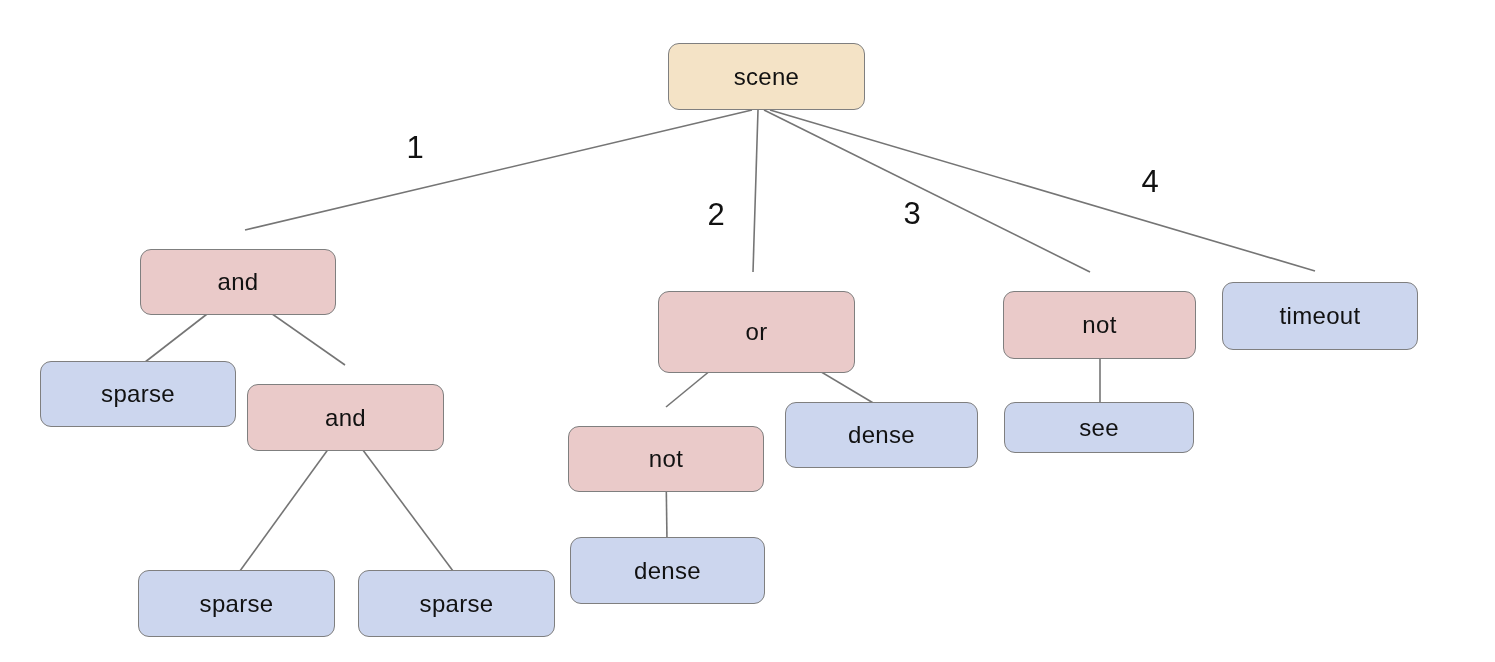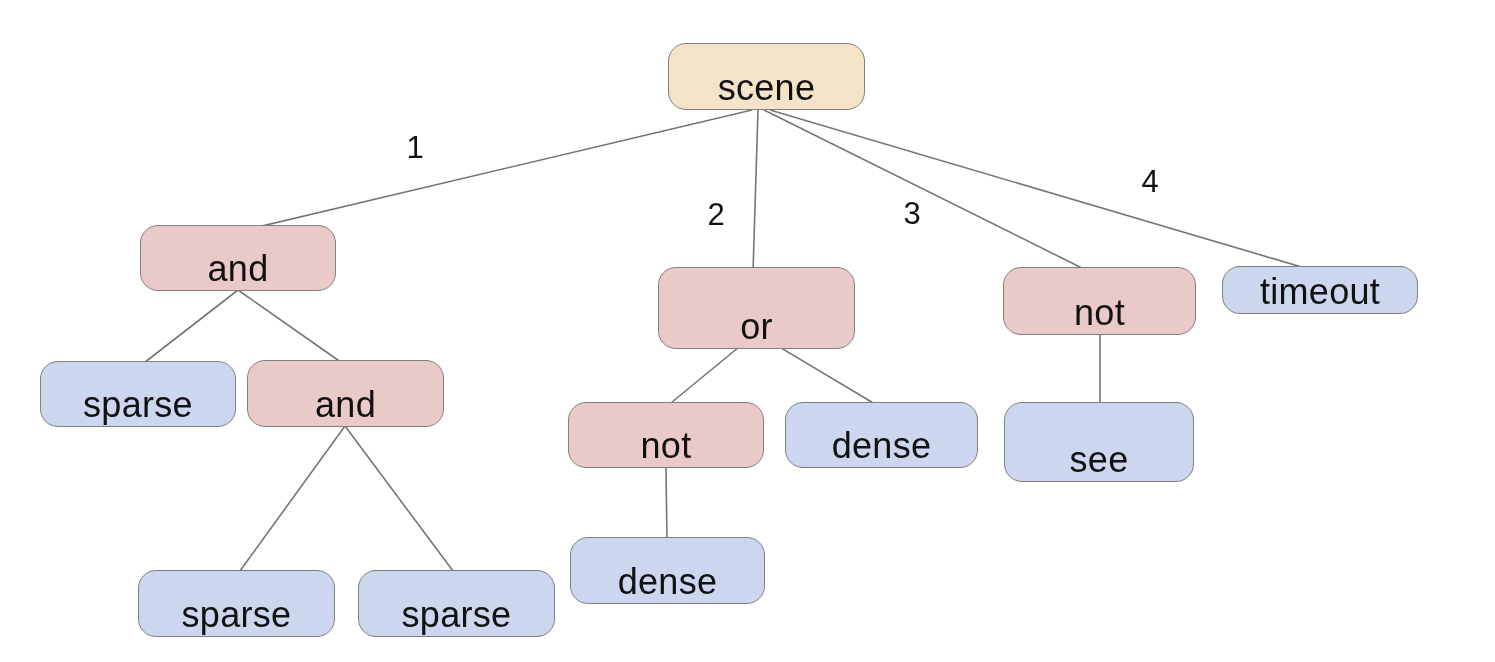--- a/index.html
+++ b/index.html
@@ -29,30 +29,30 @@
     width:1495px;height:662px;
   }
   .edge-layer line{
     stroke:var(--edge);
     stroke-width:1.6;
   }
   .node{
     position:absolute;
     box-sizing:border-box;
     border:1.6px solid var(--node-border);
-    border-radius:18px;
+    border-radius:11px;
     display:flex;
-    align-items:flex-end;
+    align-items:center;
     justify-content:center;
-    font-size:36px;
+    font-size:24px;
     color:var(--text);
     letter-spacing:0.3px;
   }
   .node.root{background:var(--root-fill);}
-  .node.operator{background:var(--operator-fill);}
+  .node.operator{background:var(--operator-fill);margin-top:24px;}
   .node.leaf{background:var(--leaf-fill);}
   .edge-label{
     position:absolute;
     transform:translate(-50%,-50%);
     font-size:31px;
     color:var(--text);
   }
 </style>
 </head>
 <body>
@@ -88,41 +88,41 @@
   </div>
 
   <div class="node operator" style="left:658px;top:267px;width:197px;height:82px">
     <span>or</span>
   </div>
 
   <div class="node operator" style="left:1003px;top:267px;width:193px;height:68px">
     <span>not</span>
   </div>
 
-  <div class="node leaf" style="left:1222px;top:266px;width:196px;height:48px">
+  <div class="node leaf" style="left:1222px;top:282px;width:196px;height:68px">
     <span>timeout</span>
   </div>
 
   <div class="node leaf" style="left:40px;top:361px;width:196px;height:66px">
     <span>sparse</span>
   </div>
 
   <div class="node operator" style="left:247px;top:360px;width:197px;height:67px">
     <span>and</span>
   </div>
 
   <div class="node operator" style="left:568px;top:402px;width:196px;height:66px">
     <span>not</span>
   </div>
 
   <div class="node leaf" style="left:785px;top:402px;width:193px;height:66px">
     <span>dense</span>
   </div>
 
-  <div class="node leaf" style="left:1004px;top:402px;width:190px;height:80px">
+  <div class="node leaf" style="left:1004px;top:402px;width:190px;height:51px">
     <span>see</span>
   </div>
 
   <div class="node leaf" style="left:570px;top:537px;width:195px;height:67px">
     <span>dense</span>
   </div>
 
   <div class="node leaf" style="left:138px;top:570px;width:197px;height:67px">
     <span>sparse</span>
   </div>

